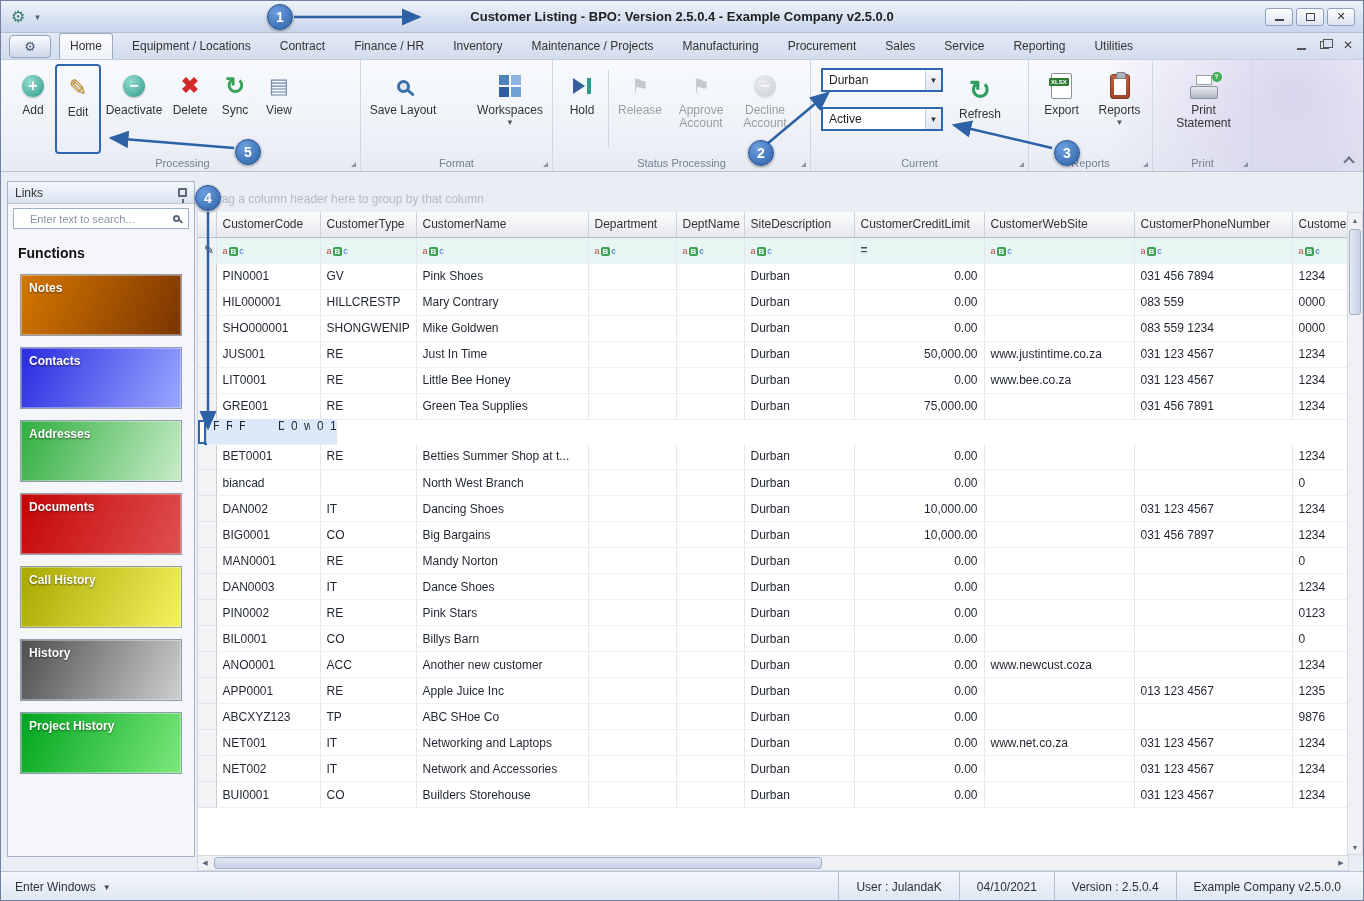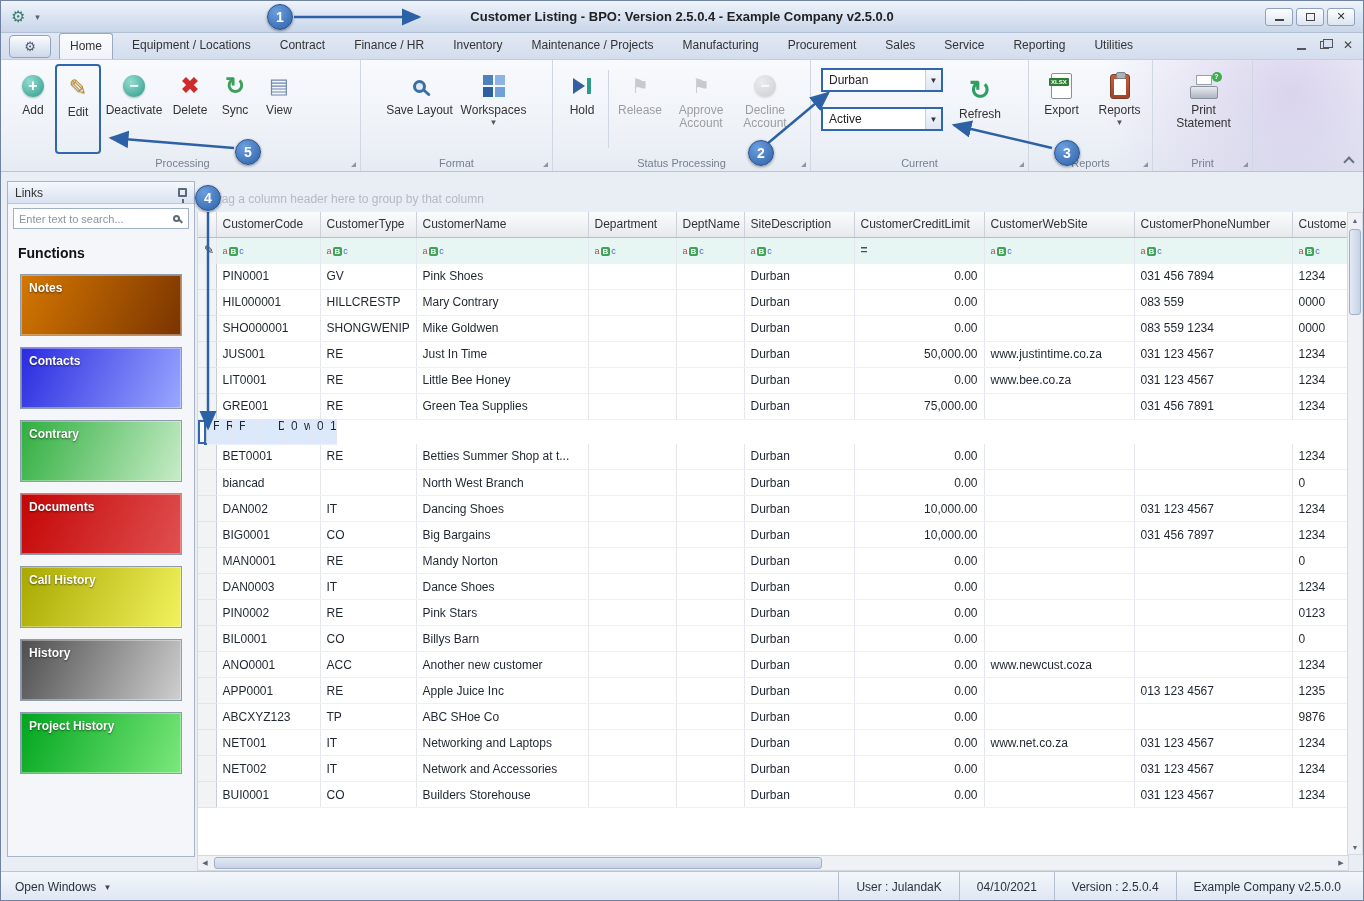--- a/index.html
+++ b/index.html
@@ -14,21 +14,21 @@
   .win-title { position:absolute; left:0; right:0; text-align:center; font-size:13px; font-weight:bold; color:#222; }
   .win-btns { margin-left:auto; display:flex; gap:3px; margin-right:8px; z-index:5; }
   .wbtn { width:28px; height:18px; border:1px solid #8fa0bd; border-radius:3px; background:linear-gradient(#fdfefe,#dde5f1); display:flex; align-items:center; justify-content:center; color:#333; font-size:10px; }
   .min-glyph { width:9px; height:2px; background:#444; margin-top:6px; }
   .max-glyph { width:9px; height:8px; border:1px solid #444; }
   .close-glyph { font-size:11px; line-height:1; color:#333; }
 
   
   .tabrow { height:27px; background:linear-gradient(#e2e9f4,#d3ddee); display:flex; align-items:flex-end; padding-left:6px; position:relative; border-bottom:1px solid #c3cde0; }
   .appbtn { width:42px; height:23px; margin:0 8px 1px 2px; border:1px solid #93a3be; border-radius:4px; background:linear-gradient(#fafcfe,#cdd8ea); display:flex; align-items:center; justify-content:center; font-size:13px; color:#4a5a74; }
-  .tabs { display:flex; }
+  .tabs { display:flex; align-items:flex-end; }
   .tab { padding:5px 10px 6px; margin-right:9px; font-size:12px; color:#333; white-space:nowrap; }
   .tab.active { background:linear-gradient(#fbfcfe,#eef2f9); border:1px solid #9aa8c0; border-bottom:none; border-radius:3px 3px 0 0; }
   .mdi-btns { position:absolute; right:10px; top:6px; display:flex; gap:14px; align-items:center; }
   .mdi-min { width:9px; height:2px; background:#555; margin-top:8px; }
   .mdi-restore { width:9px; height:8px; border:1px solid #555; position:relative; }
   .mdi-restore::after { content:''; position:absolute; left:2px; top:-3px; width:8px; height:7px; border:1px solid #555; background:#d8e2f1; }
   .mdi-close { font-size:12px; color:#444; line-height:1; }
 
   
   .ribbon { height:112px; display:flex; background:linear-gradient(#f8fafd,#edf1f7 70%,#e6ebf3); background-image:radial-gradient(circle at 1290px 30px, rgba(176,156,216,.38), rgba(176,156,216,0) 190px), linear-gradient(#f8fafd,#edf1f7 70%,#e6ebf3); border-bottom:1px solid #b9c4d6; padding-left:4px; position:relative; }
@@ -79,21 +79,21 @@
 
   
   .main { height:699px; display:flex; background:#e9edf4; padding-left:6px; }
 
   
   .sidebar { width:190px; padding:9px 2px 14px 0; flex:none; }
   .links-panel { height:100%; background:#f4f6fa; border:1px solid #a7b3c7; display:flex; flex-direction:column; }
   .links-header { height:22px; flex:none; background:linear-gradient(#f4f8fd,#d9e2f0); border-bottom:1px solid #b9c4d6; display:flex; align-items:center; padding:0 7px; font-size:12px; color:#333; }
   .pin-ic { margin-left:auto; width:9px; height:9px; border:2px solid #5d6878; border-radius:1px; position:relative; }
   .pin-ic::after { content:''; position:absolute; left:2px; top:9px; width:2px; height:4px; background:#5d6878; }
-  .searchbox { margin:4px 5px; height:21px; border:1px solid #9fb0c8; background:#fff; display:flex; align-items:center; }
+  .searchbox { margin:4px 5px; height:21px; border:1px solid #9fb0c8; background:#fff; display:flex; align-items:center;padding-left:11px; }
   .searchbox input { flex:1; border:none; outline:none; font-family:"Liberation Sans",sans-serif; font-size:11px; padding:2px 5px; color:#333; min-width:0; }
   .searchbox input::placeholder { color:#8a93a2; }
   .mag-sm { width:7px; height:7px; border:2px solid #5d6878; border-radius:50%; position:relative; margin-right:8px; flex:none; }
   .mag-sm::after { content:''; position:absolute; width:5px; height:2px; background:#5d6878; right:-5px; bottom:-2px; transform:rotate(42deg); }
   .fn-heading { font-size:14px; font-weight:bold; color:#111; margin:12px 10px 2px; }
   .fn-item { height:62px; margin:11px 12px 10px; border:1px solid #8f9cb0; box-shadow:inset 0 0 0 1px rgba(255,255,255,.35); padding:6px 8px; color:#fff; font-weight:bold; font-size:12px; text-shadow:0 1px 2px rgba(0,0,0,.55); }
 
   
   .gridarea { position:relative; flex:1; padding:14px 16px 16px 0; overflow:hidden; }
   .groupby { height:26px; line-height:26px; font-size:12px; color:#b4bac4; padding-left:12px; white-space:nowrap; overflow:hidden; }
@@ -231,21 +231,21 @@
           <span class="lbl">View</span>
         </div>
       </div>
       <div class="rgroup-label">
         <span>Processing</span>
           <span class="gl-arrow"></span>
       </div>
     </div>
 
     <div class="rgroup" style="width:192px">
-      <div class="rgroup-content" style="justify-content:center; gap:0;">
+      <div class="rgroup-content" style="justify-content:space-between; gap:0;">
         <div class="rbtn" style="width:72px">
           <span class="ic">
               <span class="mag-ic"></span>
             </span>
           <span class="lbl">Save Layout</span>
         </div>
         <div class="rbtn" style="width:76px">
           <span class="ic">
               <span class="ws-ic">
                 <i></i>
@@ -382,21 +382,21 @@
           <span class="pin-ic"></span>
         </div>
         <div class="searchbox">
           <input type="text" placeholder="Enter text to search..." style="">
           <span class="mag-sm"></span>
         </div>
         <div class="fn-heading">Functions</div>
         <div>
             <div class="fn-item" style="background: linear-gradient(115deg, rgb(213, 120, 0), rgb(122, 52, 0));"><span>Notes</span></div>
             <div class="fn-item" style="background: linear-gradient(115deg, rgb(42, 42, 224), rgb(154, 168, 255));"><span>Contacts</span></div>
-            <div class="fn-item" style="background: linear-gradient(115deg, rgb(47, 174, 62), rgb(200, 236, 200));"><span>Contrary</span></div>
+            <div class="fn-item" style="background: linear-gradient(115deg, rgb(47, 174, 62), rgb(200, 236, 200));"><span>Addresses</span></div>
             <div class="fn-item" style="background: linear-gradient(115deg, rgb(196, 5, 5), rgb(224, 80, 80));"><span>Documents</span></div>
             <div class="fn-item" style="background: linear-gradient(115deg, rgb(168, 168, 0), rgb(242, 242, 94));"><span>Call History</span></div>
             <div class="fn-item" style="background: linear-gradient(115deg, rgb(78, 78, 78), rgb(207, 207, 207));"><span>History</span></div>
             <div class="fn-item" style="background: linear-gradient(115deg, rgb(0, 165, 30), rgb(124, 232, 124));"><span>Project History</span></div>
           </div>
       </div>
     </div>
 
     <div class="gridarea">
       <div class="groupby">Drag a column header here to group by that column</div>
@@ -730,21 +730,21 @@
         <span class="sb-btn">◀</span>
         <span class="hthumb"></span>
         <span class="hspacer"></span>
         <span class="sb-btn">▶</span>
       </div>
     </div>
   </div>
 
   <div class="statusbar">
     <div class="sb-left">
-      <span>Open Windows</span>
+      <span>Enter Windows</span>
       <span class="owcaret">▼</span>
     </div>
     <div class="sb-fill"></div>
     <div class="sb-seg">User : JulandaK</div>
     <div class="sb-seg">04/10/2021</div>
     <div class="sb-seg">Version : 2.5.0.4</div>
     <div class="sb-seg">Example Company v2.5.0.0</div>
   </div>
 
   <svg class="overlay">

